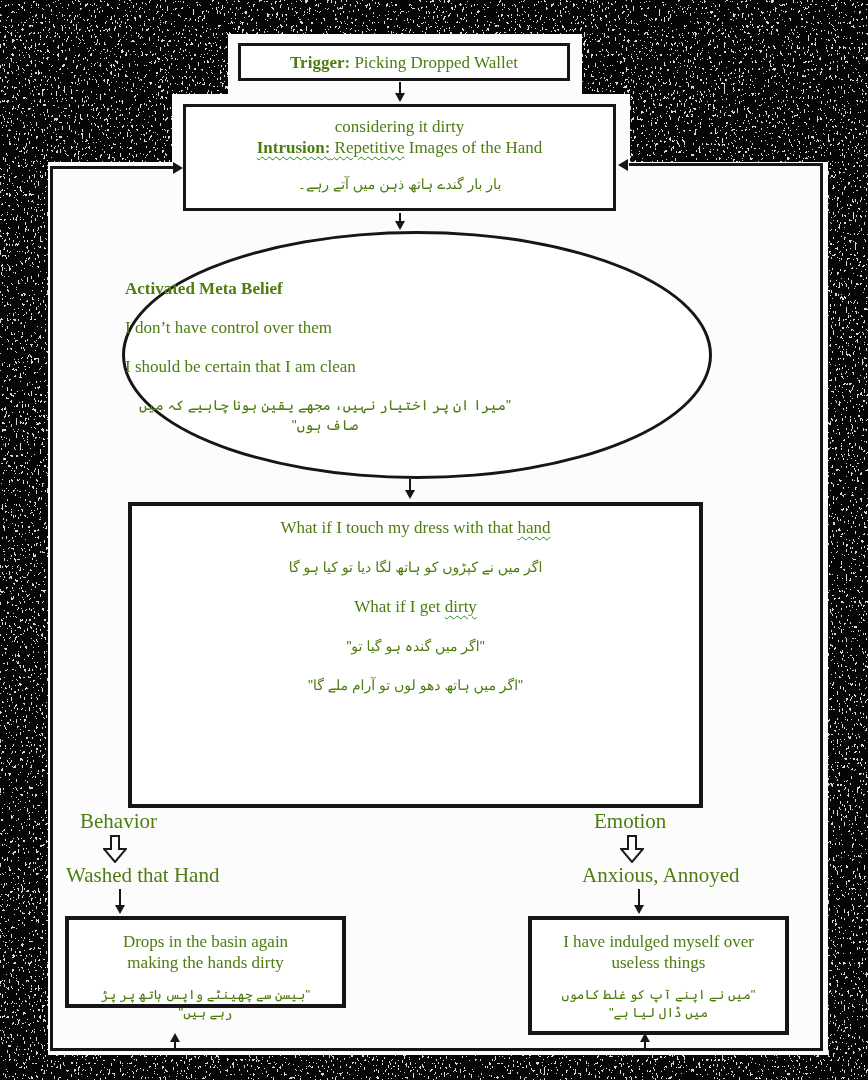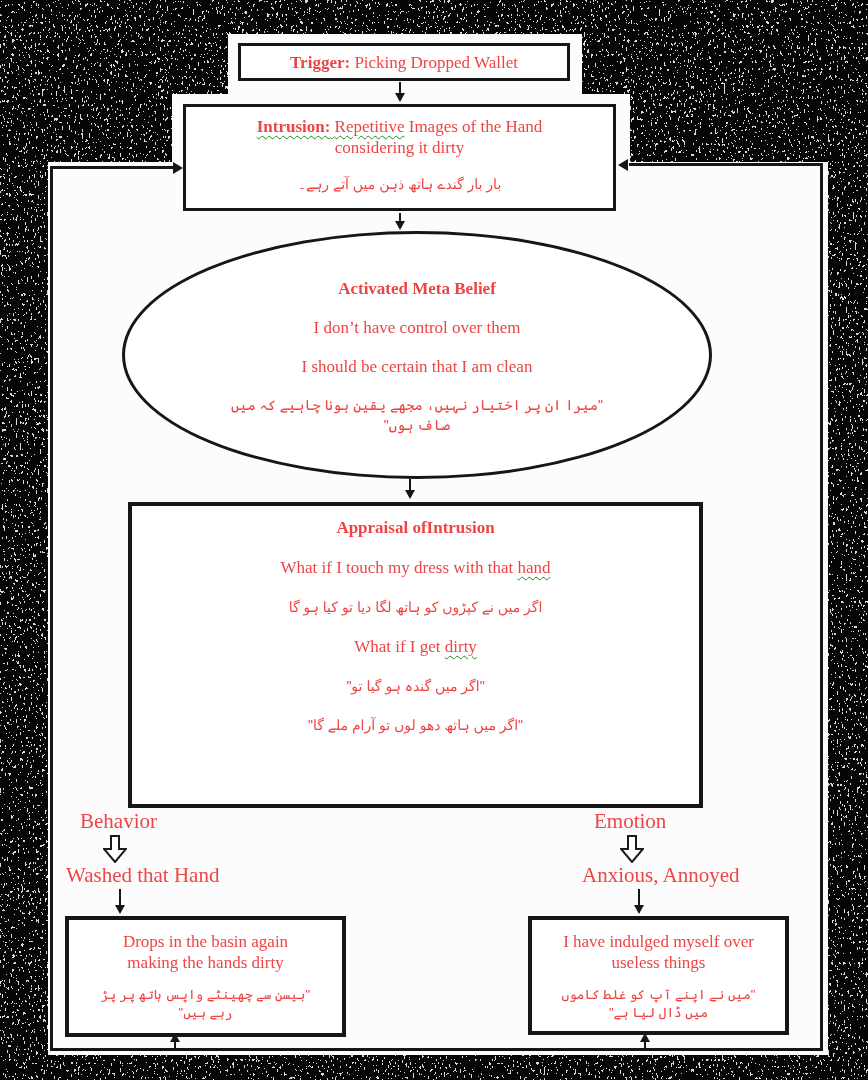--- a/index.html
+++ b/index.html
@@ -1,17 +1,17 @@
 <!DOCTYPE html>
 <html><head>
 <meta charset="utf-8">
 <style>
   html,body{margin:0;padding:0;background:#000;}
   .screen{position:relative;width:868px;height:1080px;overflow:hidden;background:#050505;
-          font-family:"Liberation Serif",serif;color:#ef4444;}
+          font-family:"Liberation Serif",serif;color:#4d7c0f;}
   .noise-layer{position:absolute;left:0;top:0;z-index:0;}
   .patch{position:absolute;background:#fcfcfc;z-index:1;}
   .node{position:absolute;background:#fff;border:3px solid #161616;text-align:center;
         box-sizing:border-box;z-index:3;font-size:17px;line-height:21px;}
   .node p, .flow-text p, p{margin:0;}
   .line-gap{margin-bottom:19px !important;}
   b,.bold{font-weight:bold;}
   .urdu{font-family:Liberation Sans, sans-serif;direction:rtl;font-size:14px;line-height:20px;}
   .wavy{text-decoration:underline;text-decoration-style:wavy;text-decoration-color:#1e8a1e;
         text-decoration-thickness:1px;text-underline-offset:3px;}
@@ -21,25 +21,25 @@
   .ah-up{border-width:0 5px 9px 5px;border-color:transparent transparent #161616 transparent;}
   .ah-left{border-width:6px 10px 6px 0;border-color:transparent #161616 transparent transparent;}
   .ah-right{border-width:6px 0 6px 10px;border-color:transparent transparent transparent #161616;}
   .flow-text{position:absolute;z-index:3;font-size:21px;line-height:21px;}
   .block-arrow{position:absolute;z-index:3;}
 
   #trigger-node{left:238px;top:43px;width:332px;height:38px;display:flex;align-items:center;justify-content:center;}
   #intrusion-node{left:183px;top:104px;width:433px;height:107px;padding-top:9px;}
   #intrusion-node .urdu{margin-top:16px;}
   #belief-ellipse{left:122px;top:231px;width:590px;height:248px;border-radius:50%;
-                  display:flex;flex-direction:column;align-items:center;padding-top:44px;}
+                  display:flex;flex-direction:column;align-items:flex-start;padding-top:44px;}
   #belief-ellipse p{margin-bottom:18px;}
   #belief-ellipse .urdu{max-width:400px;}
   #appraisal-node{left:128px;top:502px;width:575px;height:306px;border-width:4px;padding-top:11px;}
-  #behavior-consequence{left:65px;top:916px;width:281px;height:121px;border-width:4px;padding-top:11px;}
+  #behavior-consequence{left:65px;top:916px;width:281px;height:92px;border-width:4px;padding-top:11px;}
   #emotion-consequence{left:528px;top:916px;width:261px;height:119px;border-width:4px;padding-top:11px;}
   #behavior-consequence .urdu{max-width:212px;margin:13px auto 0;font-size:13px;line-height:18px;}
   #emotion-consequence .urdu{max-width:202px;margin:13px auto 0;font-size:13px;line-height:18px;}
 </style>
 </head>
 <body>
 
 <div class="screen">
 
   <svg class="noise-layer" width="868" height="1080">
@@ -76,43 +76,42 @@
   <div class="ah ah-up" style="left:640px;top:1033px;"></div>
 
   <div class="node" id="trigger-node">
     <p><b>Trigger:</b>&nbsp;<span>Picking Dropped Wallet</span></p>
   </div>
 
   <div class="vline" style="left:399px;top:82px;width:2px;height:13px;"></div>
   <div class="ah ah-down" style="left:395px;top:93px;"></div>
 
   <div class="node" id="intrusion-node">
+    <p>considering it dirty</p>
     <p>
       <span class="wavy"><b>Intrusion:</b> <span>Repetitive</span></span>
       <span>Images of the Hand</span>
     </p>
-    <p>considering it dirty</p>
     <p class="urdu" dir="rtl">بار بار گندے ہاتھ ذہن میں آتے رہے۔</p>
   </div>
 
   <div class="vline" style="left:399px;top:213px;width:2px;height:10px;"></div>
   <div class="ah ah-down" style="left:395px;top:221px;"></div>
 
   <div class="node" id="belief-ellipse">
     <p class="bold">Activated Meta Belief</p>
     <p>I don’t have control over them</p>
     <p>I should be certain that I am clean</p>
     <p class="urdu" dir="rtl">"میرا ان پر اختیار نہیں،  مجھے یقین ہونا چاہیے کہ میں صاف ہوں"</p>
   </div>
 
   <div class="vline" style="left:409px;top:479px;width:2px;height:13px;"></div>
   <div class="ah ah-down" style="left:405px;top:490px;"></div>
 
   <div class="node" id="appraisal-node">
-    <p class="bold line-gap">Appraisal ofIntrusion</p>
     <p class="line-gap">
       <span>What if I touch my dress with that</span>
       <span class="wavy">hand</span>
     </p>
     <p class="urdu line-gap" dir="rtl">اگر میں نے کپڑوں کو ہاتھ لگا دیا تو کیا ہو گا</p>
     <p class="line-gap">
       <span>What if I get</span>
       <span class="wavy">dirty</span>
     </p>
     <p class="urdu line-gap" dir="rtl">"اگر میں گندہ ہو گیا تو"</p>

